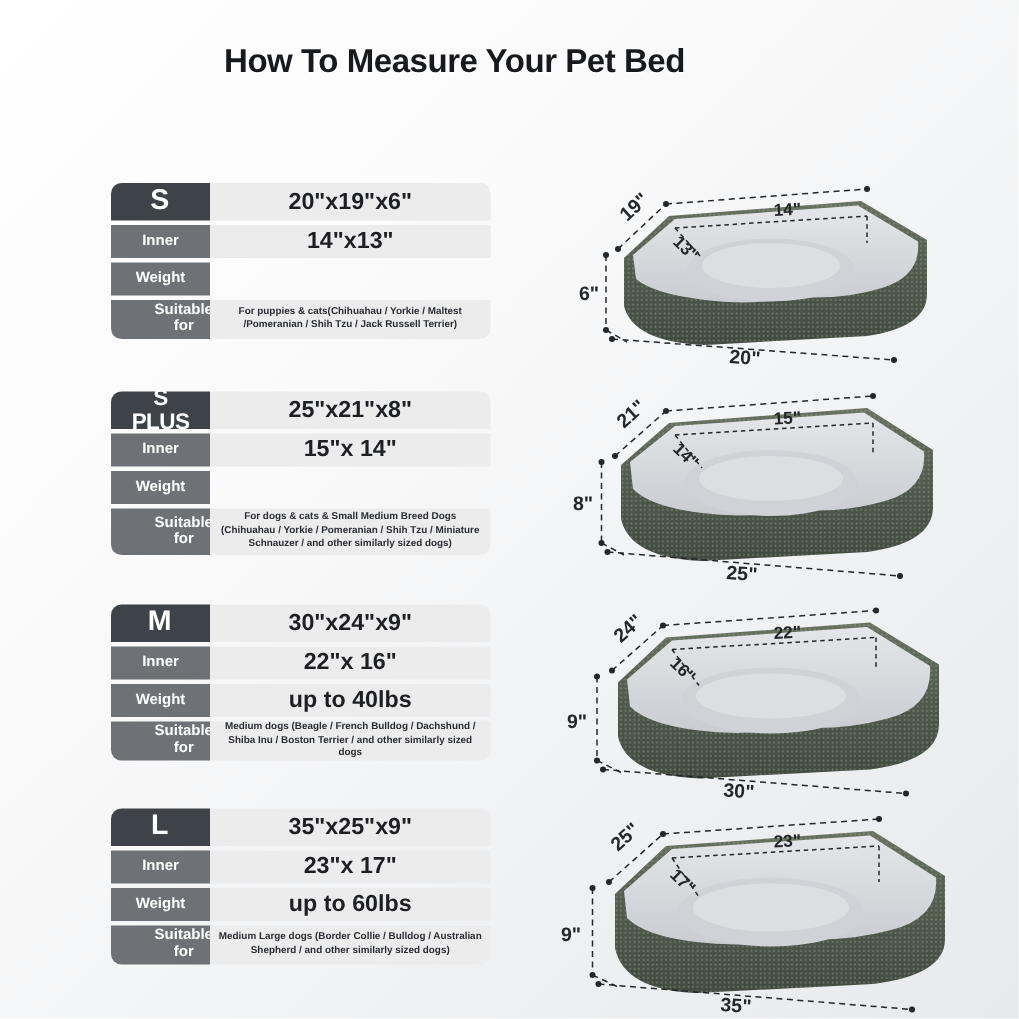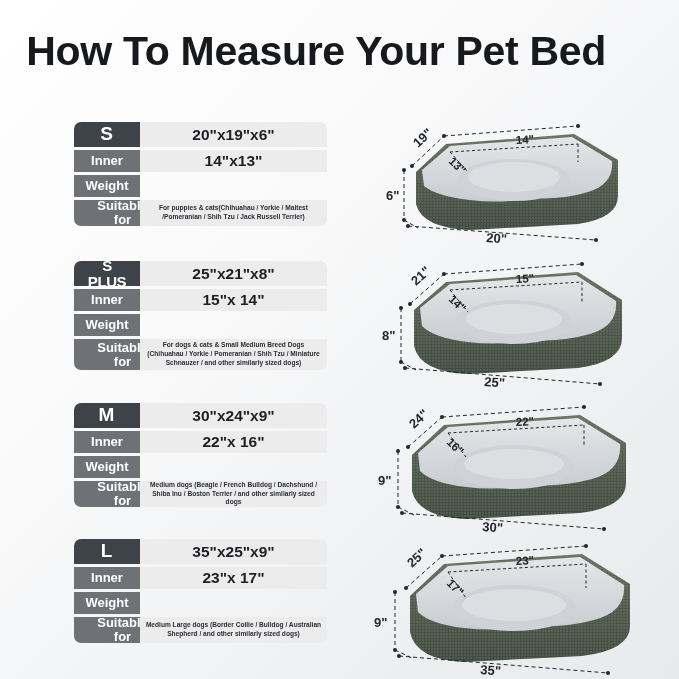--- a/index.html
+++ b/index.html
@@ -6,34 +6,34 @@
   body{
     width:679px;height:679px;overflow:hidden;
     font-family:"Liberation Sans","DejaVu Sans",sans-serif;
     background:linear-gradient(135deg,#ffffff 0%,#fbfbfc 30%,#f2f3f4 62%,#e7e9ec 100%);
     position:relative;
   }
   .page{position:absolute;inset:0;}
 
   
   .title{
-    position:absolute;left:0;top:28px;width:606px;text-align:right;
-    font-size:41px;font-weight:bold;color:#17191c;
+    position:absolute;left:0;top:28px;width:606px;text-align:center;
+    font-size:22px;font-weight:bold;color:#17191c;
     letter-spacing:-0.3px;
     text-shadow:0 1px 0 rgba(255,255,255,.8);
   }
 
   
   .spec-table{position:absolute;left:74px;width:253px;}
   .srow{display:flex;margin-bottom:3px;}
   .slabel{
     width:66px;flex:0 0 66px;
     background:#6e7277;color:#ffffff;
     display:flex;align-items:center;justify-content:center;
-    text-align:center;font-weight:bold;font-size:13px;line-height:1.06;
+    text-align:center;font-weight:bold;font-size:10px;line-height:1.06;
     box-sizing:border-box;padding:2px 1px;
   }
   .srow.head .slabel{
     background:#3e434a;font-size:19px;border-top-left-radius:7px;letter-spacing:1px;
   }
   .srow.head .slabel.tight{font-size:15px;letter-spacing:-0.4px;padding:2px 16px;}
   .srow.last .slabel{border-bottom-left-radius:7px;padding-left:32px;}
   .svalue{
     flex:1;background:#ececed;color:#1d1f22;
     display:flex;align-items:center;justify-content:center;text-align:center;
@@ -105,38 +105,40 @@
     <div class="srow head">
       <div class="slabel">M</div>
       <div class="svalue">30"x24"x9"</div>
     </div>
     <div class="srow mid">
       <div class="slabel">Inner</div>
       <div class="svalue">22"x 16"</div>
     </div>
     <div class="srow mid">
       <div class="slabel">Weight</div>
+      <div class="svalue">up to 40lbs</div>
     </div>
     <div class="srow last">
       <div class="slabel">Suitable<br>for</div>
       <div class="svalue">Medium dogs (Beagle / French Bulldog / Dachshund / Shiba Inu / Boston Terrier / and other similarly sized dogs</div>
     </div>
   </div>
 
   <div class="spec-table" style="top:539px;">
     <div class="srow head">
       <div class="slabel">L</div>
       <div class="svalue">35"x25"x9"</div>
     </div>
     <div class="srow mid">
       <div class="slabel">Inner</div>
       <div class="svalue">23"x 17"</div>
     </div>
     <div class="srow mid">
       <div class="slabel">Weight</div>
+      <div class="svalue">up to 60lbs</div>
     </div>
     <div class="srow last">
       <div class="slabel">Suitable<br>for</div>
       <div class="svalue">Medium Large dogs (Border Collie / Bulldog / Australian Shepherd / and other similarly sized dogs)</div>
     </div>
   </div>
 
   <div class="bed-fig" style="left:382px;top:100px;">
     <svg width="292" height="145" viewBox="0 0 292 145">
       <defs>

